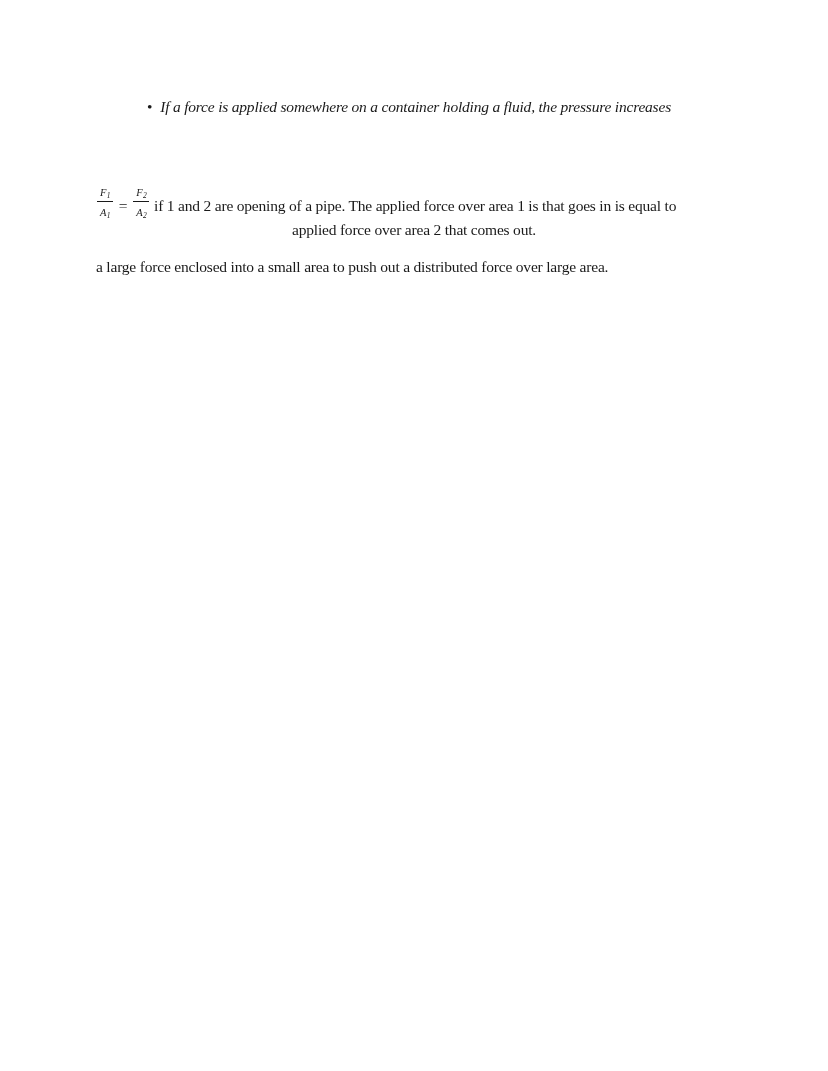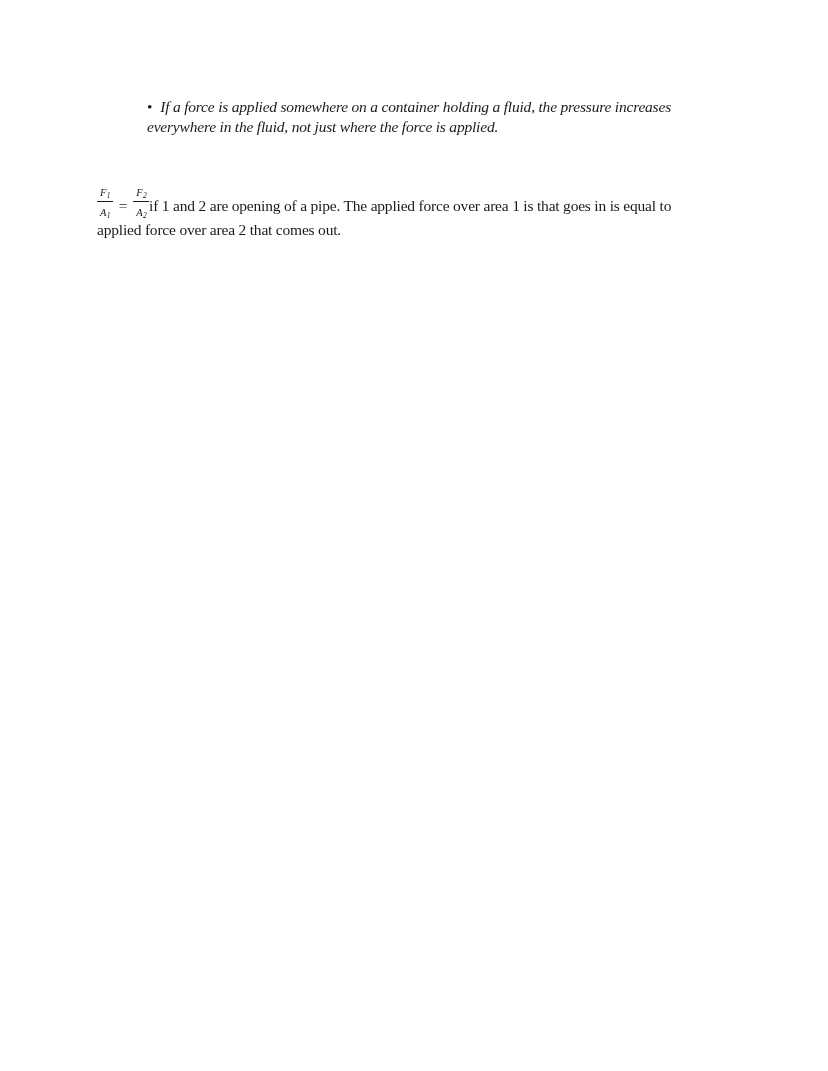--- a/index.html
+++ b/index.html
@@ -66,54 +66,55 @@
     font-style: italic;
     vertical-align: baseline;
     position: relative;
     top: 2px;
     left: 0.5px;
   }
   .eq-sign {
     margin: 0 6px;
     flex: 0 0 auto;
   }
-  .eq-text { flex: 0 0 auto; }
+  .eq-text { margin-left: 5px; flex: 0 0 auto; }
   .eq-line2 {
+    text-align: center;
     margin-top: 1px;
     white-space: nowrap;
   }
 
   
   .closing { left: 96px; top: 257px; }
 </style>
 </head>
 <body>
 
 <div class="page">
 
   <div class="abs bullet-block italic">
     <div class="nowrap">
       <span class="bullet-marker">•</span><span>If a force is applied somewhere on a container holding a fluid, the pressure increases</span>
     </div>
-    <div class="nowrap">everywhere in the fluid, not just where the force is applied.</div>
   </div>
 
 
   <div class="abs equation-block">
     <div class="eq-line1">
       <span class="frac">
         <span class="num"><span>F</span><sub>1</sub></span>
         <span class="den"><span>A</span><sub>1</sub></span>
       </span>
       <span class="eq-sign">=</span>
       <span class="frac">
         <span class="num"><span>F</span><sub>2</sub></span>
         <span class="den"><span>A</span><sub>2</sub></span>
       </span>
       <span class="eq-text">if 1 and 2 are opening of a pipe. The applied force over area 1 is that goes in is equal to</span>
     </div>
     <div class="eq-line2">applied force over area 2 that comes out.</div>
   </div>
 
   <div class="abs closing">
+    <div class="nowrap">a large force enclosed into a small area to push out a distributed force over large area.</div>
   </div>
 
 </div>
 
 </body></html>

